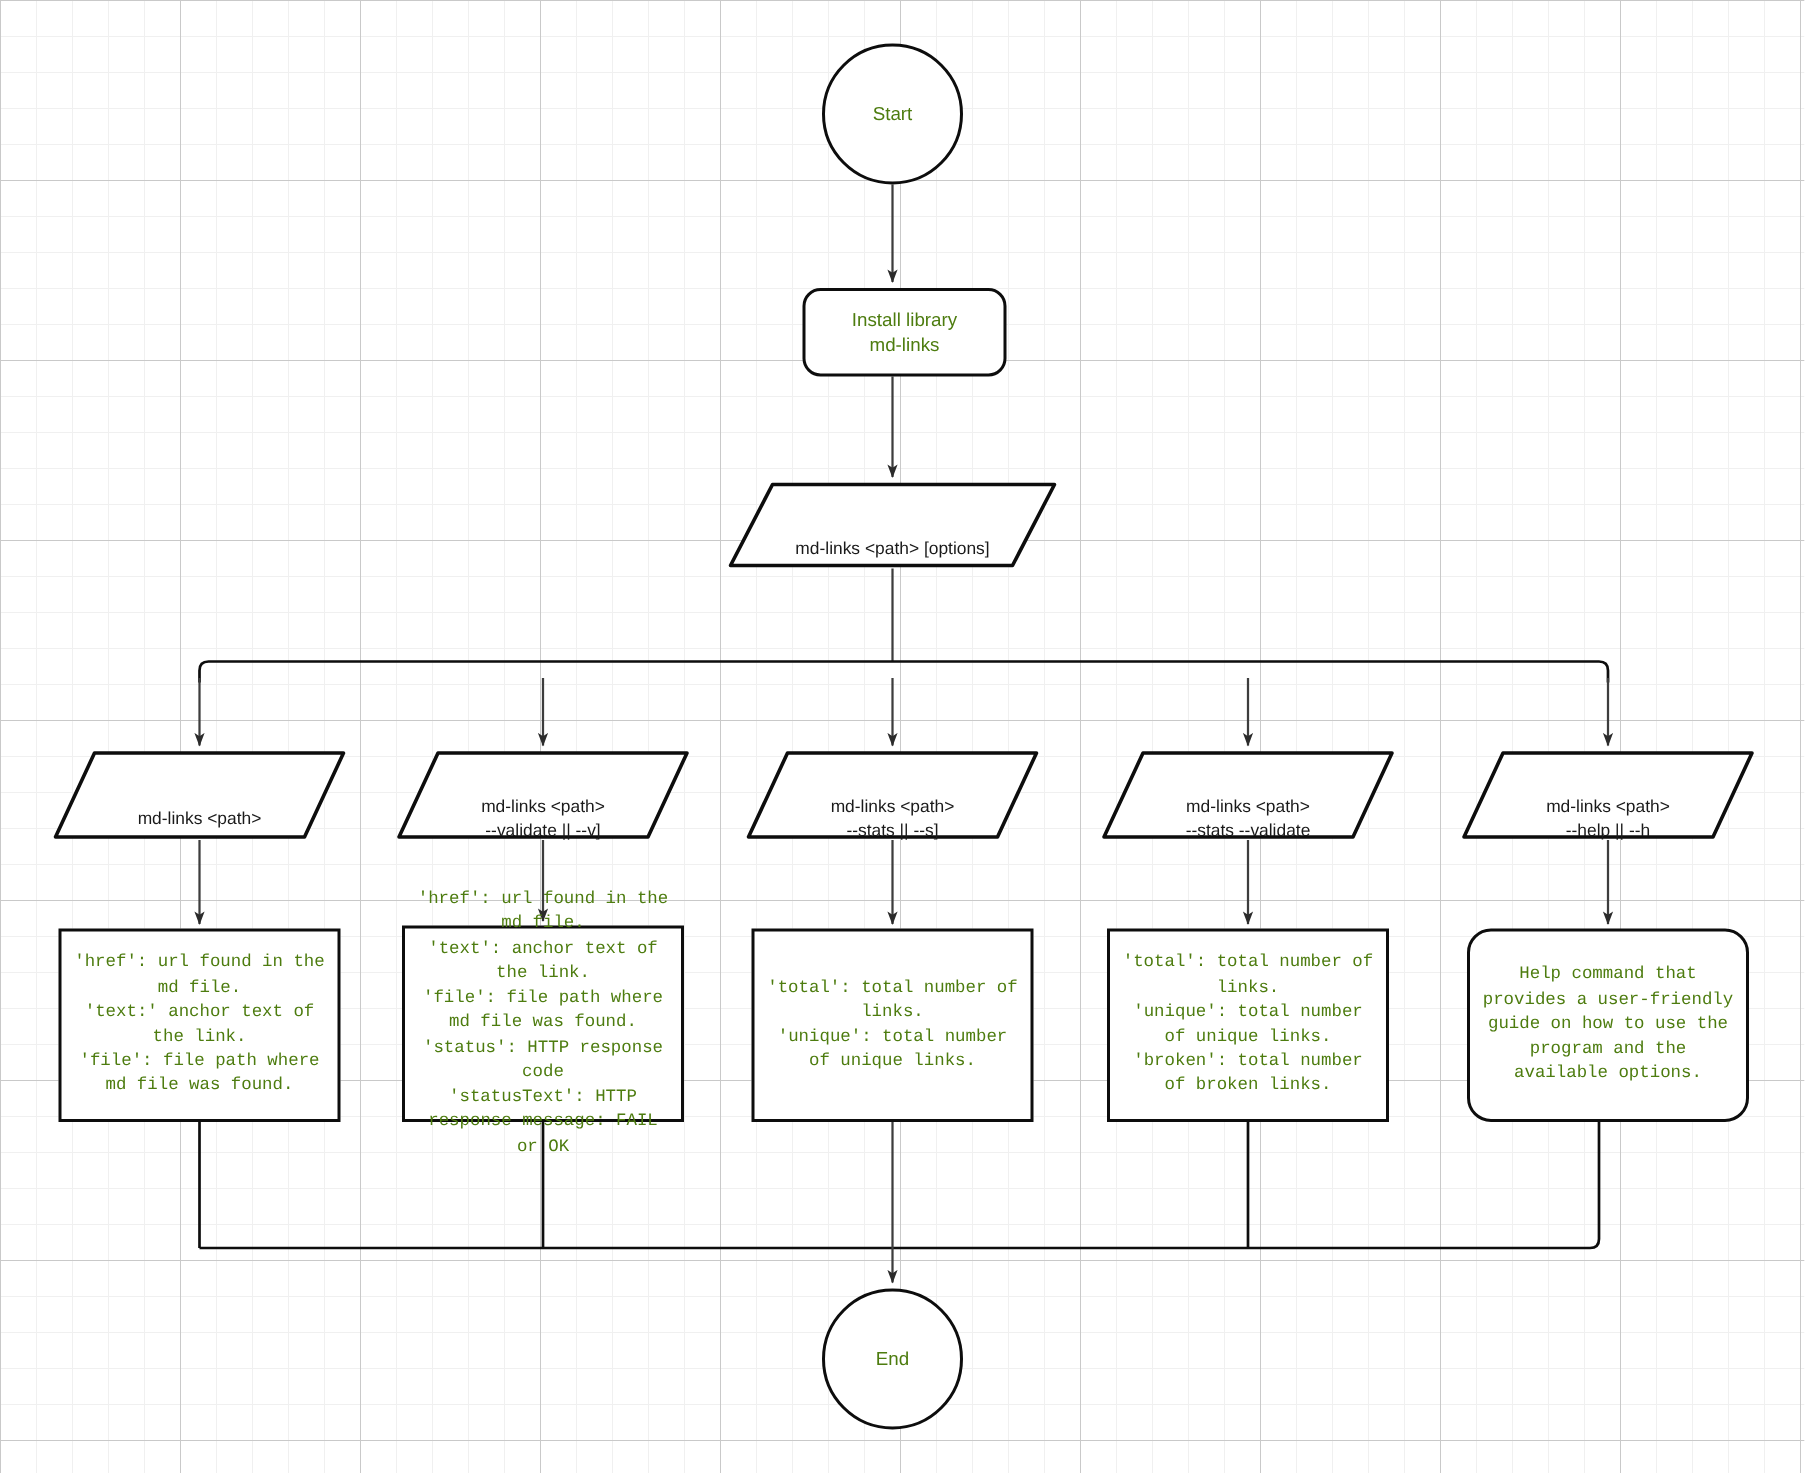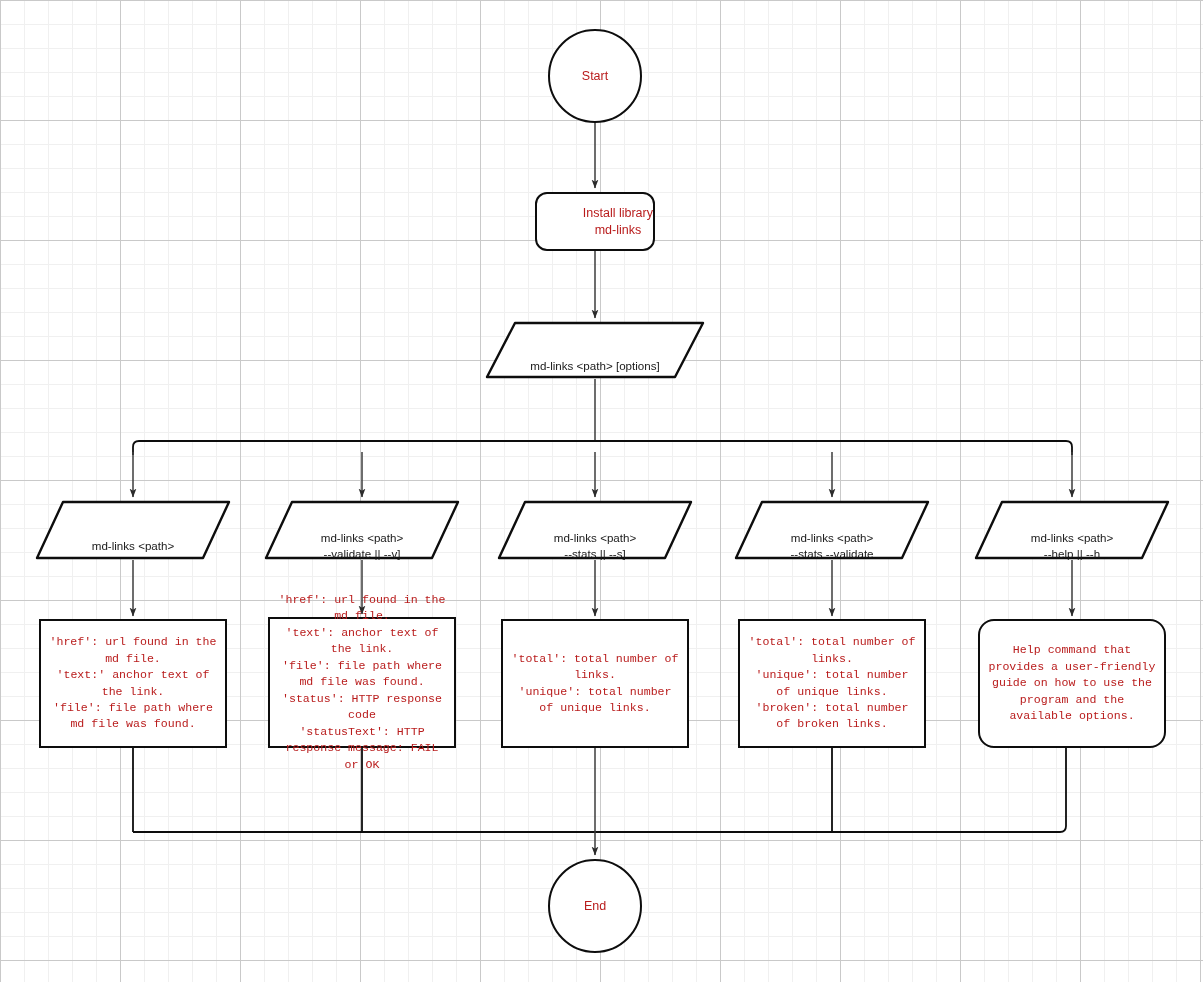--- a/index.html
+++ b/index.html
@@ -33,21 +33,21 @@
     height: 982px;
     pointer-events: none;
   }
 
   .node {
     position: absolute;
     display: flex;
     align-items: center;
     justify-content: center;
     background: #ffffff;
-    color: #b91c1c;
+    color: #4d7c0f;
     text-align: center;
   }
 
   .terminator {
     border: 2.2px solid #0d0d0d;
     border-radius: 50%;
     font-size: 12.5px;
   }
 
   .process {
@@ -146,21 +146,21 @@
     <g stroke="#3d3d3d" stroke-width="1.5" fill="none">
 
       <line x1="595" y1="748" x2="595" y2="855" marker-end="url(#arrow)"></line>
     </g>
   </svg>
 
   <div class="node terminator" style="left:548px; top:29px; width:94px; height:94px;">
     <span>Start</span>
   </div>
 
-  <div class="node process multiline" style="left:535px; top:192px; width:120px; height:59px;justify-content:flex-end;">
+  <div class="node process multiline" style="left:535px; top:192px; width:136px; height:59px;">
     <span class="multiline">Install library
 md-links</span>
   </div>
 
   <div class="io-wrap" style="left:485px; top:321px; width:220px; height:58px;">
     <svg width="220" height="58" viewBox="0 0 220 58" preserveAspectRatio="none">
       <polygon points="30,2 218,2 190,56 2,56" fill="#ffffff" stroke="#0d0d0d" stroke-width="2.4" stroke-linejoin="round" vector-effect="non-scaling-stroke"></polygon>
     </svg>
     <span class="io-label multiline">md-links &lt;path&gt; [options]</span>
   </div>

